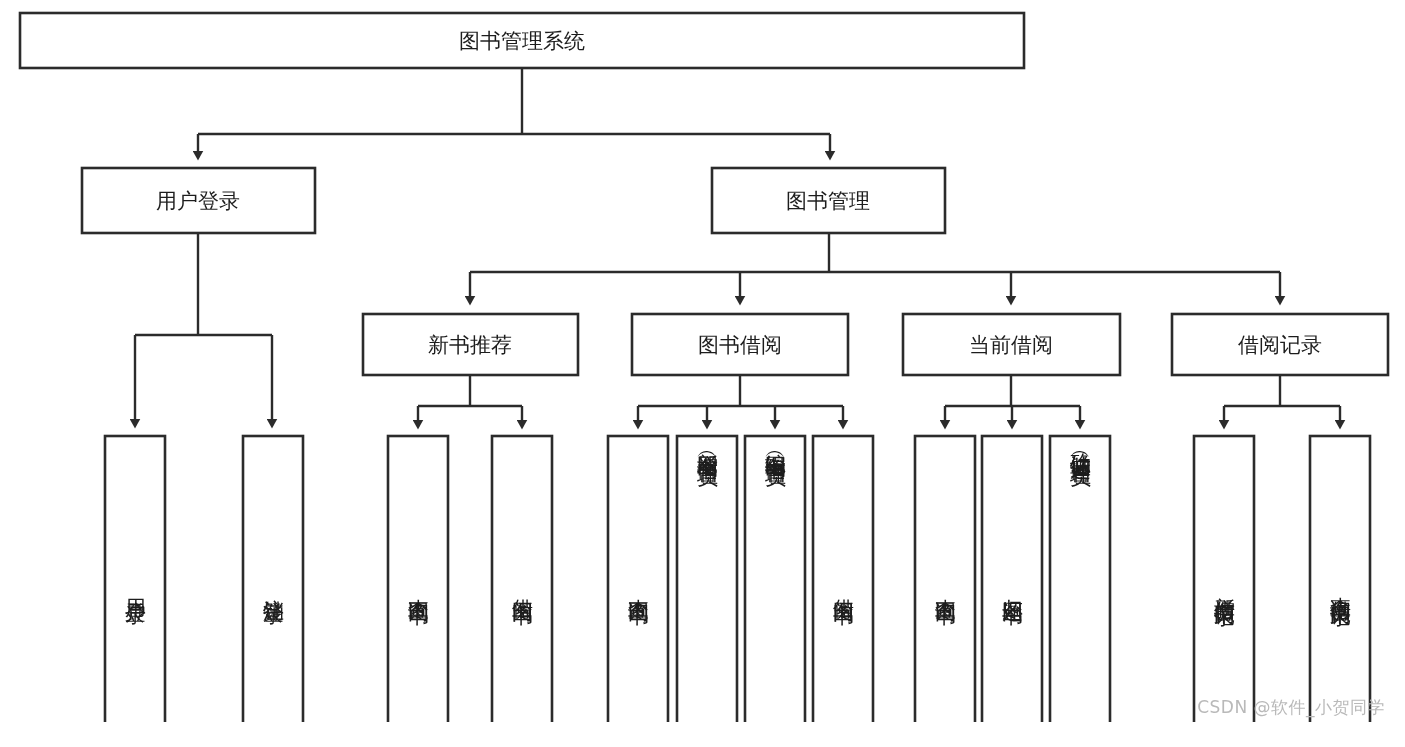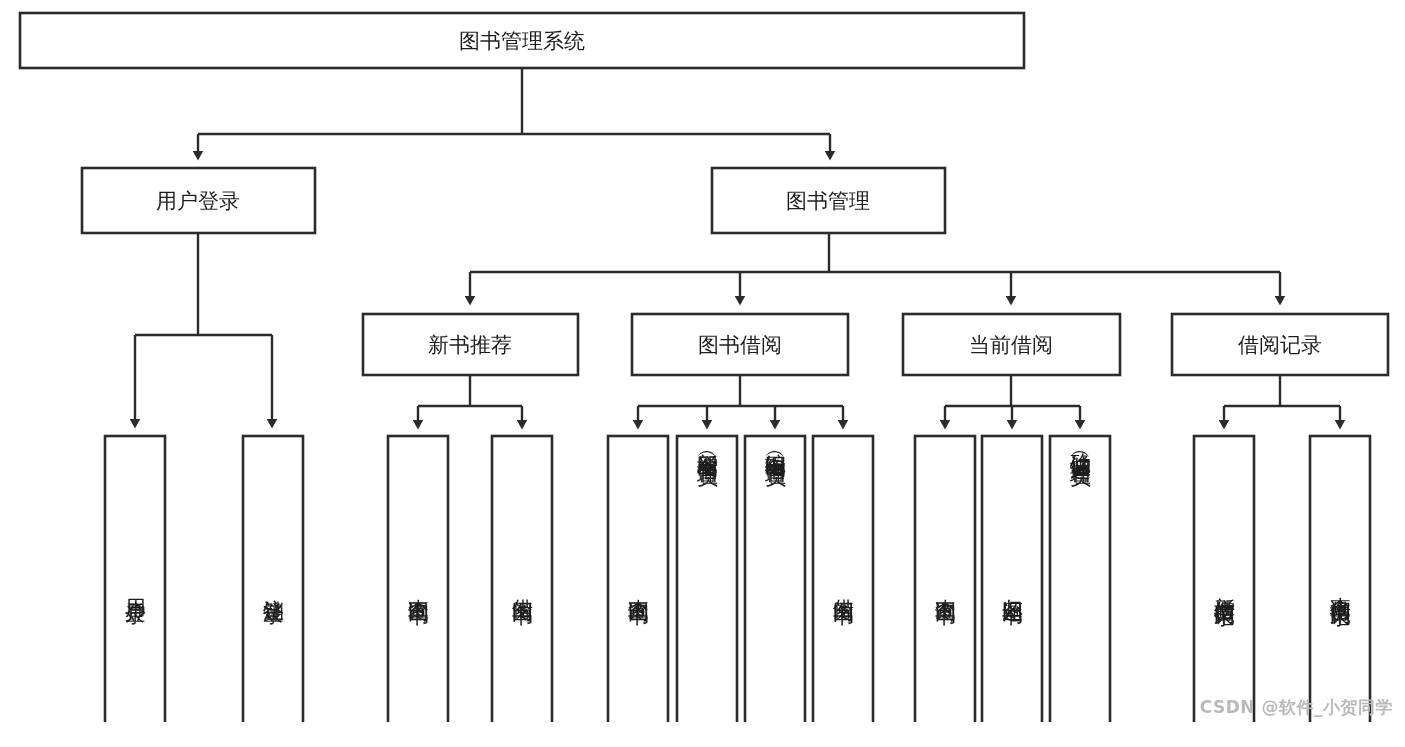--- a/index.html
+++ b/index.html
@@ -67,28 +67,27 @@
     font-family: "DejaVu Sans", "Liberation Sans", sans-serif;
     font-size: 21px;
     line-height: 1.18;
     letter-spacing: 2px;
     color: #1d1d1d;
     white-space: nowrap;
     text-align: center;
   }
   .watermark {
     position: absolute;
-    right: 12px;
+    right: 20px;
     bottom: 3px;
     font-family: "DejaVu Sans", "Liberation Sans", sans-serif;
     font-size: 17px;
     color: #b9b9b9;
     letter-spacing: 0.5px;
     white-space: nowrap;
-    font-weight: bold;
   }
 </style>
 </head>
 <body>
 
 <div id="diagram-root">
 
   <svg id="tree-svg" viewBox="0 0 1405 747">
     <defs>
       <marker id="arrow" markerWidth="10" markerHeight="11" refX="1.5" refY="5.5" orient="auto" markerUnits="userSpaceOnUse">

